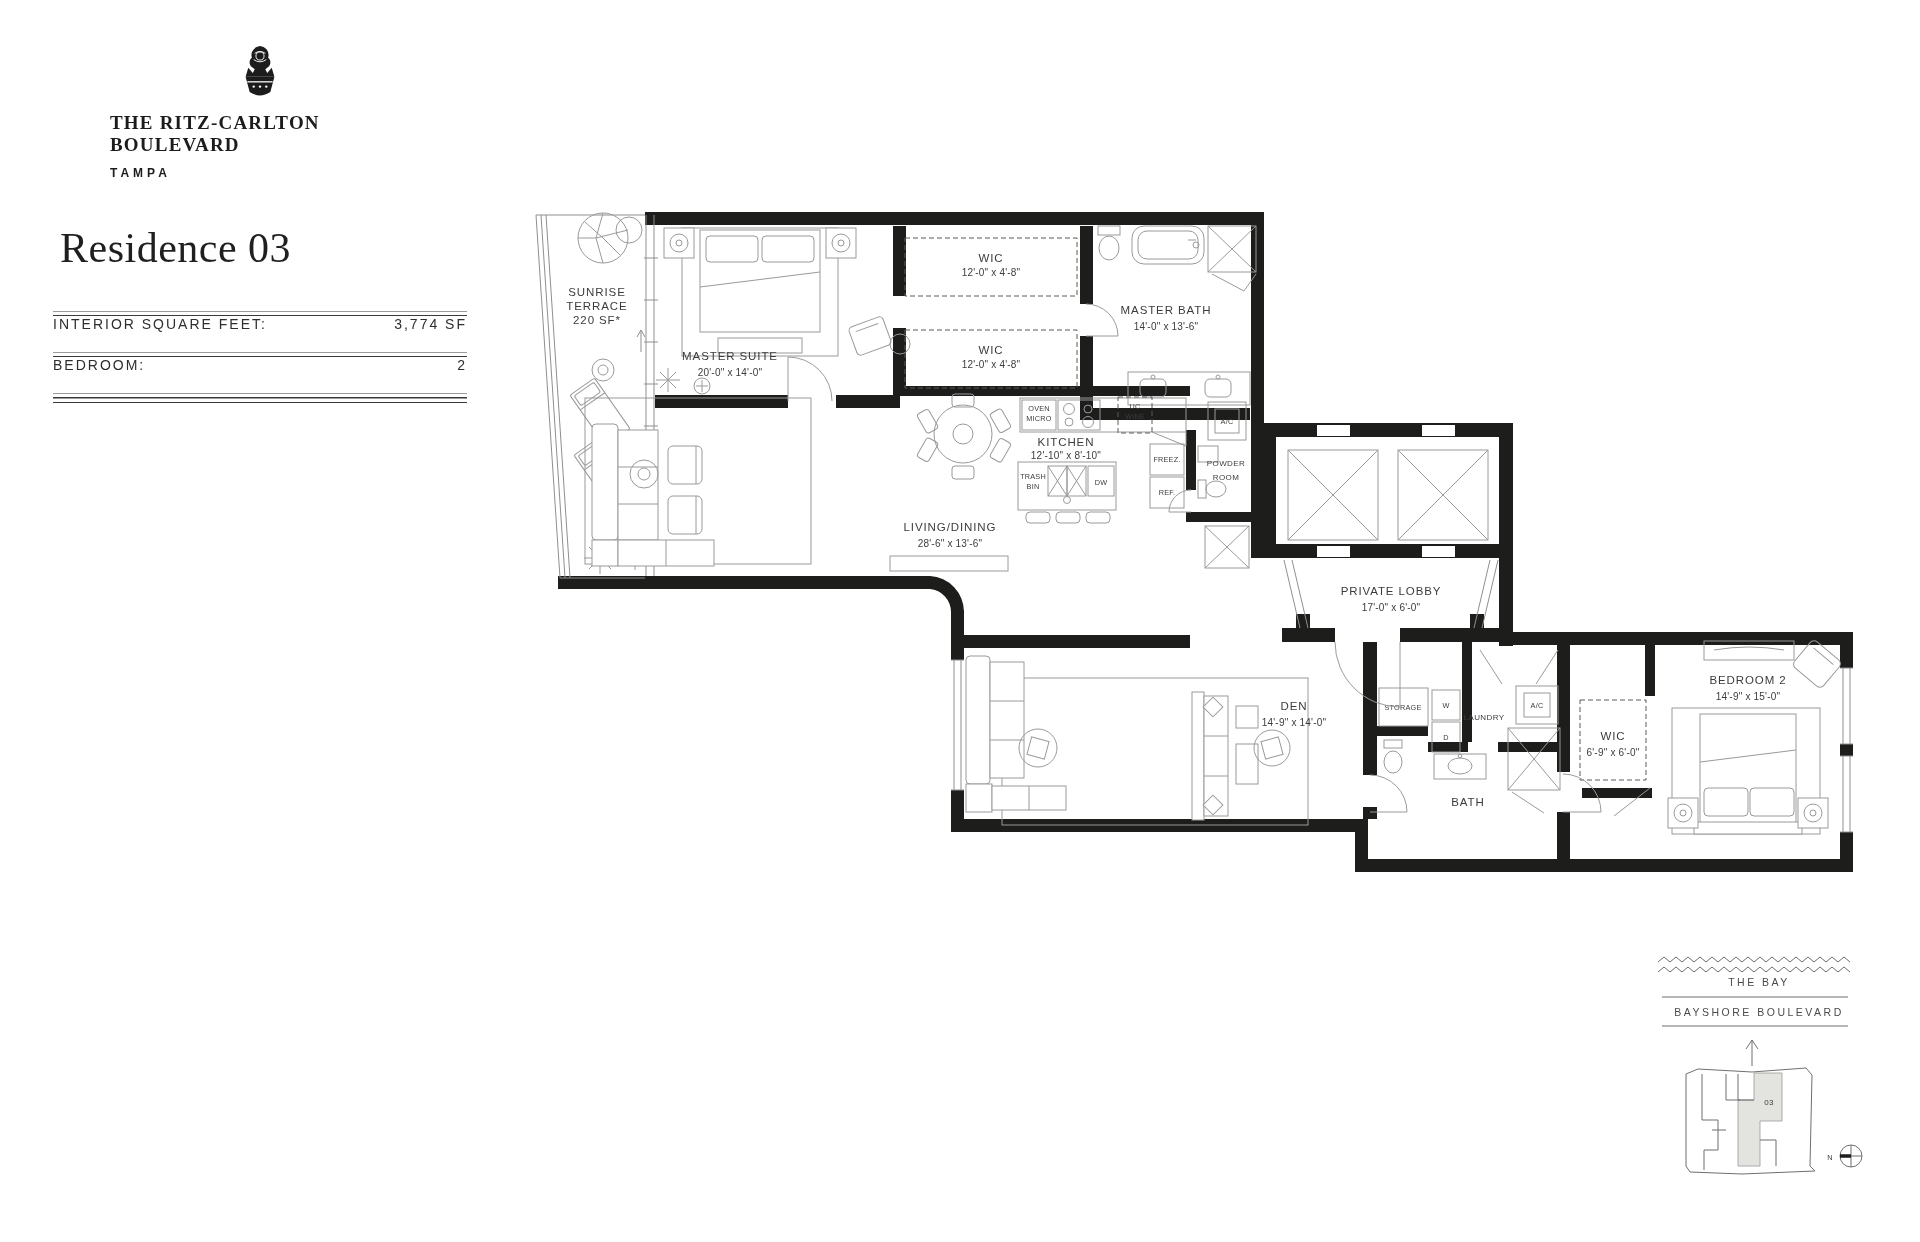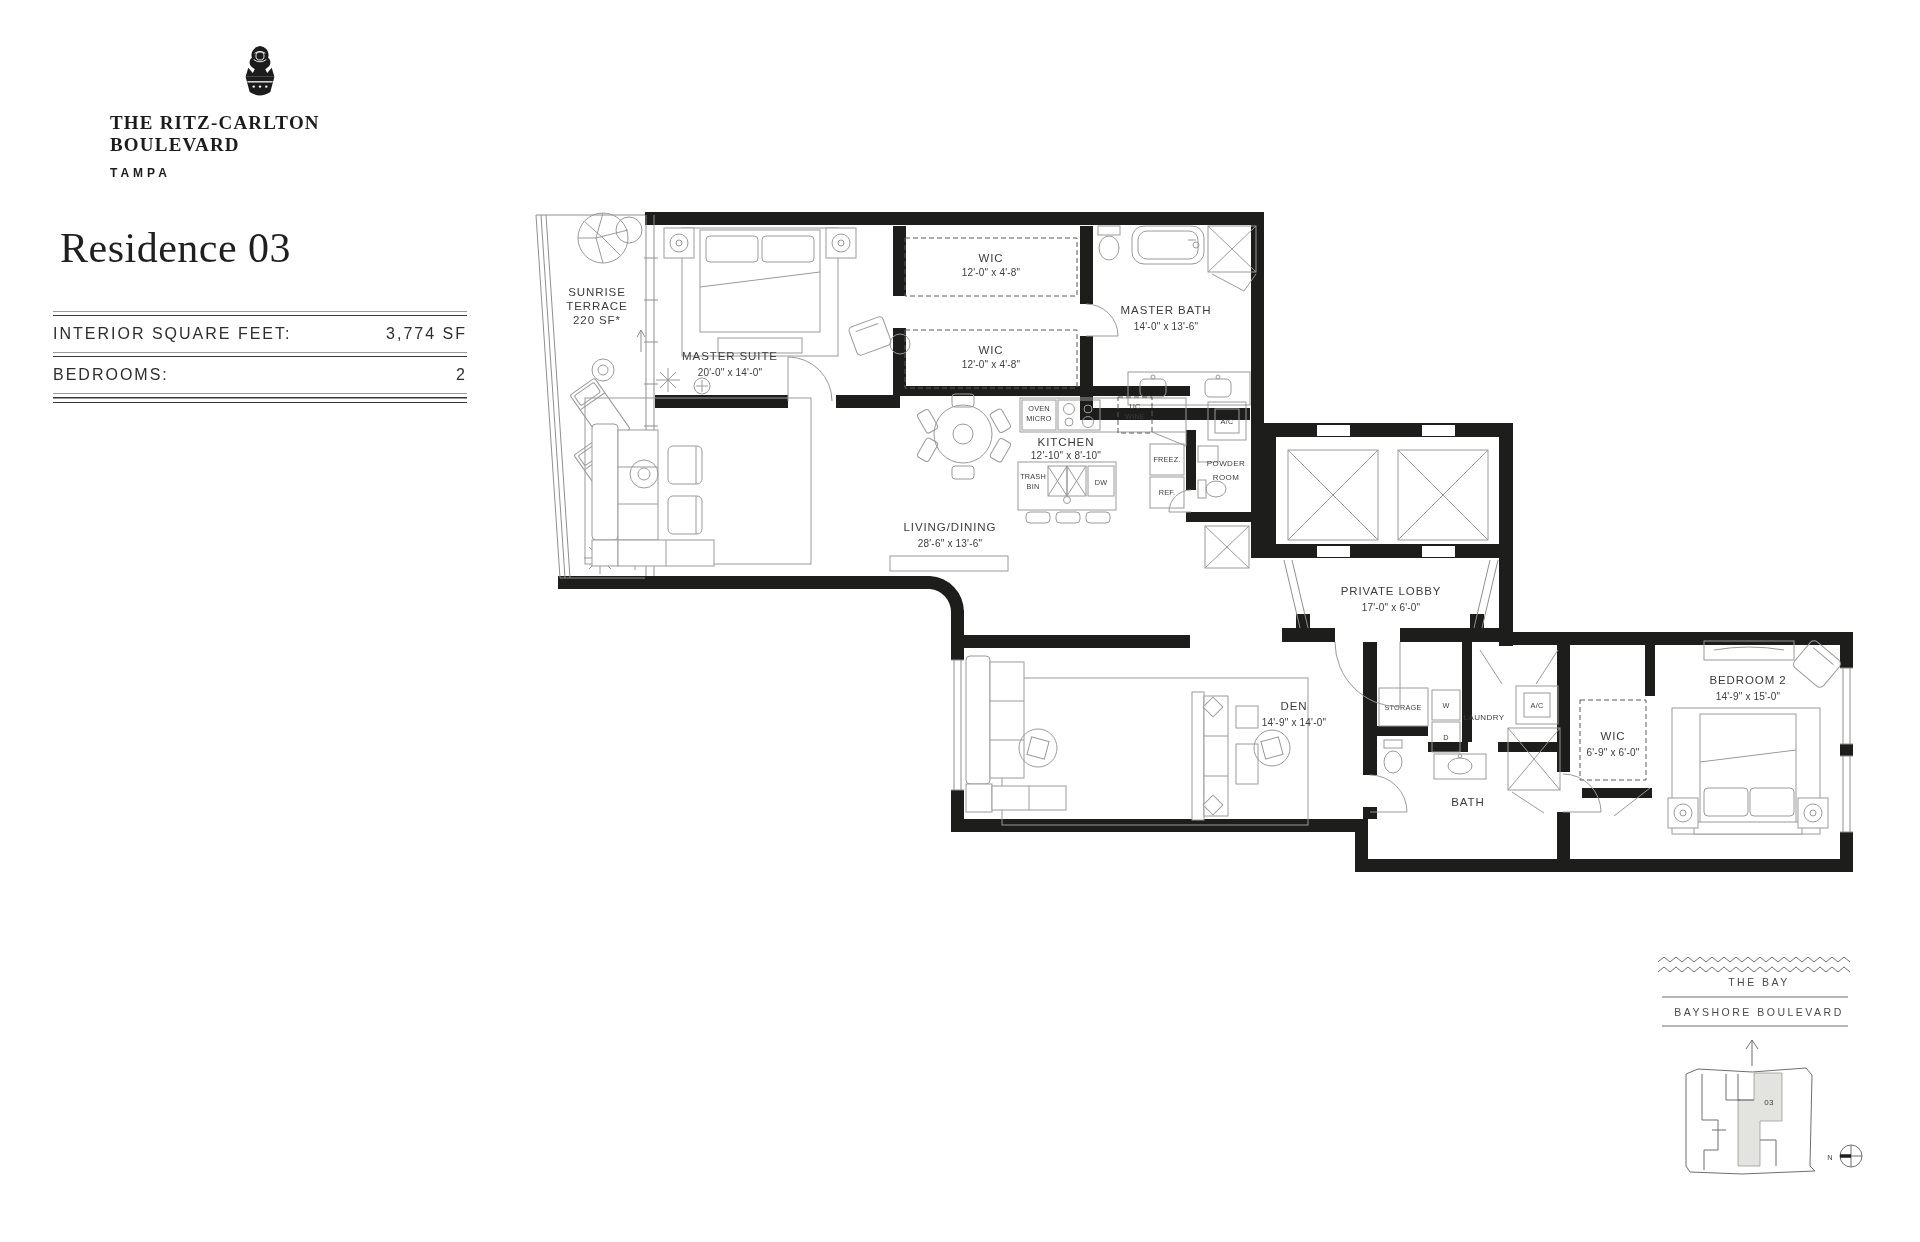--- a/index.html
+++ b/index.html
@@ -7,22 +7,22 @@
         font-family:"Liberation Sans",sans-serif;color:#2e2e2e;}
   .brand{position:absolute;left:110px;top:44px;width:300px;text-align:left;}
   .brand .mark{display:block;margin:0 auto 8px auto;}
   .brand .l1,.brand .l2{font-family:"Liberation Serif",serif;font-weight:700;font-size:19px;
         letter-spacing:1.2px;color:#1c1c1c;line-height:1.15;}
   .brand .city{margin-top:10px;font-size:12px;font-weight:700;letter-spacing:4px;color:#1c1c1c;}
   .title{position:absolute;left:60px;top:224px;width:400px;text-align:left;
         font-family:"Liberation Serif",serif;font-size:42px;color:#1f1f1f;letter-spacing:.5px;}
   .stats{position:absolute;left:53px;top:311px;width:414px;}
   .rule{height:3px;border-top:1px solid #9a9a9a;border-bottom:1px solid #3a3a3a;}
-  .srow{display:flex;justify-content:space-between;align-items:center;height:36px;
-        font-size:16px;letter-spacing:2px;color:#2e2e2e;}
+  .srow{display:flex;justify-content:space-between;height:36px;
+        font-size:14px;letter-spacing:2px;color:#2e2e2e;}
   svg text{font-family:"Liberation Sans",sans-serif;fill:#3c3c3c;}
   .nm{font-size:11.5px;letter-spacing:.9px;}
   .dm{font-size:10px;letter-spacing:.2px;}
   .sm{font-size:8px;letter-spacing:.4px;}
   .xs{font-size:7.3px;letter-spacing:.2px;}
   .kp{font-size:10.5px;letter-spacing:2.5px;fill:#4a4a4a;}
   .wall{fill:#1d1d1b;}
   .ln{stroke:#8f8f8f;stroke-width:1;fill:none;}
   .fn{stroke:#9a9a9a;stroke-width:1;fill:#ffffff;}
   .fnl{stroke:#9a9a9a;stroke-width:1;fill:none;}
@@ -55,21 +55,21 @@
   <div class="title">Residence 03</div>
 
   <div class="stats">
     <div class="rule"></div>
     <div class="srow">
       <span>INTERIOR SQUARE FEET:</span>
       <span>3,774 SF</span>
     </div>
     <div class="rule"></div>
     <div class="srow">
-      <span>BEDROOMS:</span>
+      <span>BEDROOM:</span>
       <span>2</span>
     </div>
     <div class="rule"></div>
     <div class="rule"></div>
   </div>
 
   <svg width="1920" height="1242" viewBox="0 0 1920 1242" style="position:absolute;left:0;top:0;">
 
     <g>
       <path class="wall" d="M645,212h619v13h-619z M1251,225h13v333h-13z M558,576h372v13h-372z

